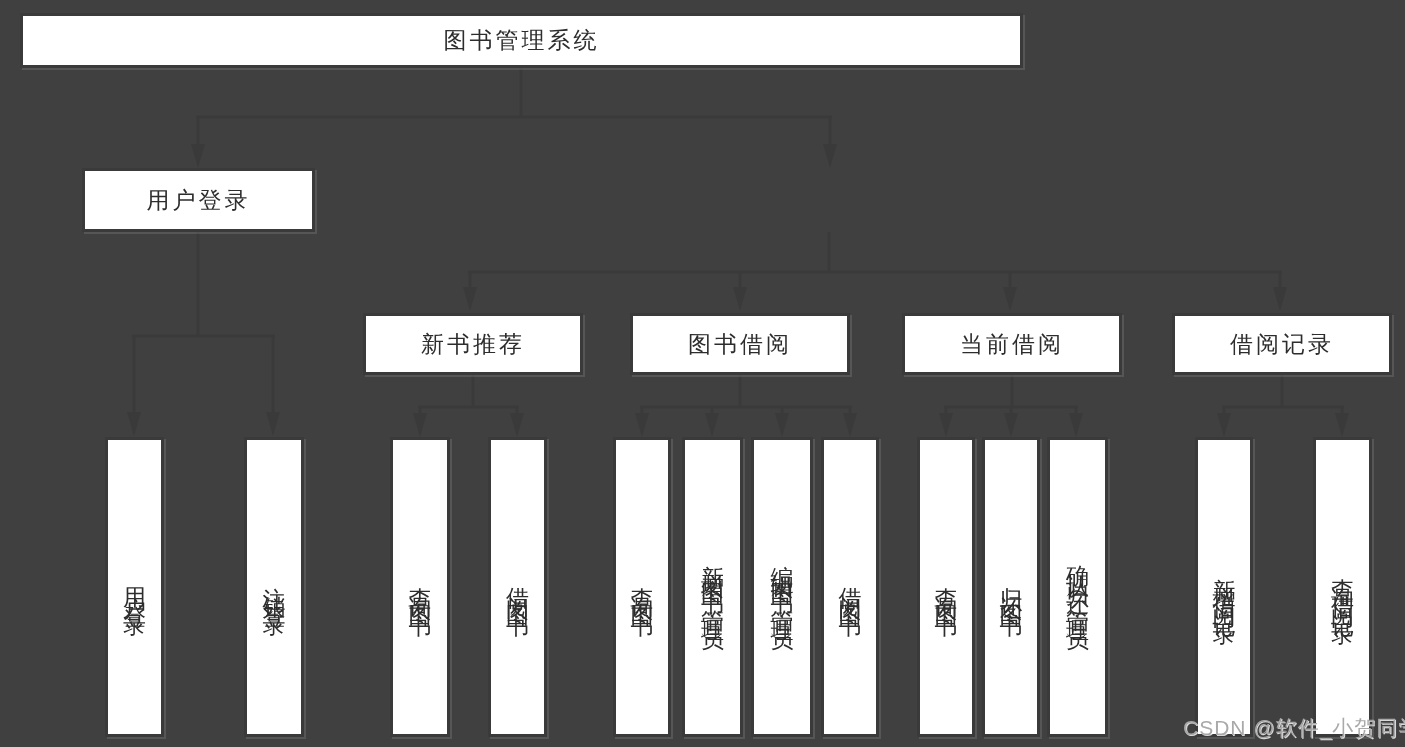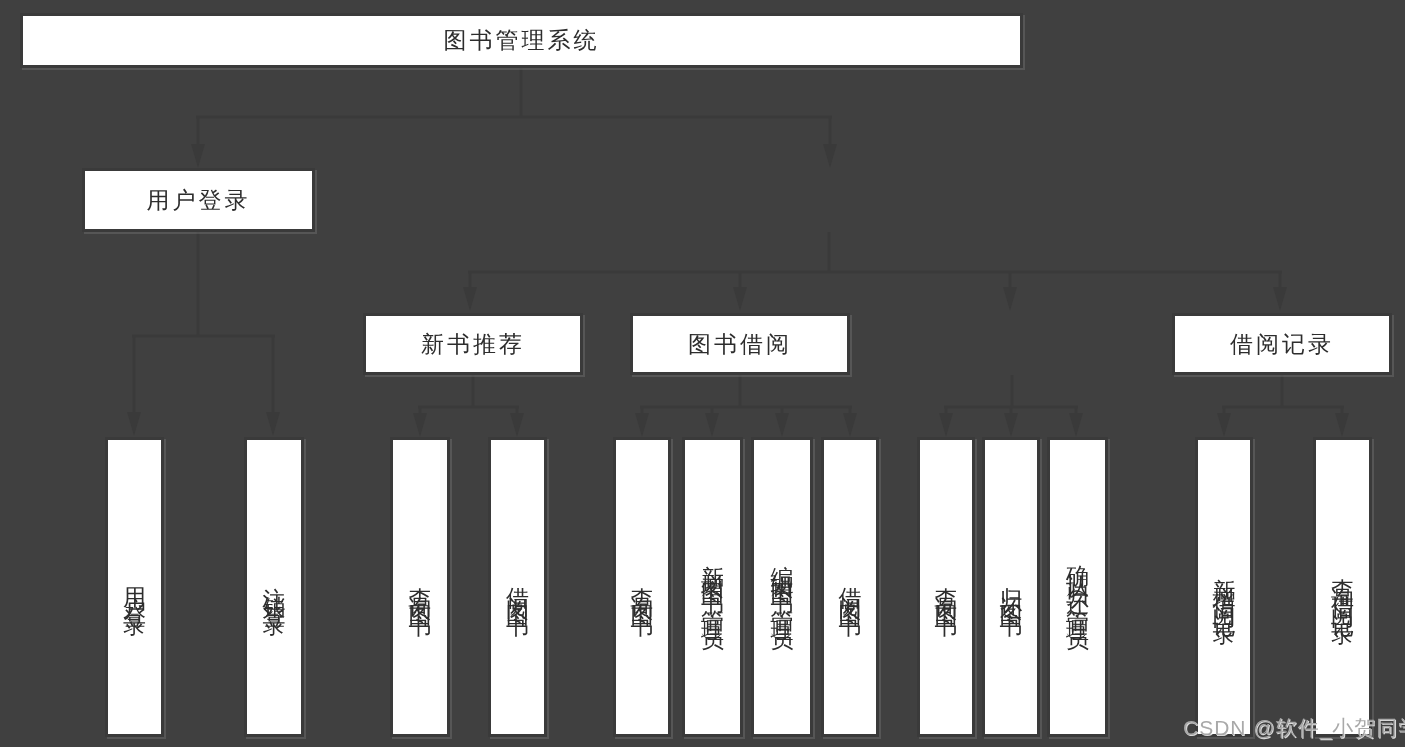--- a/index.html
+++ b/index.html
@@ -130,20 +130,23 @@
   <div class="node hbox" style="left:82px; top:168px; width:233px; height:64px;">
     <span class="lbl">用户登录</span>
   </div>
 
   <div class="node hbox" style="left:363px; top:313px; width:220px; height:62px;align-items:center;">
     <span class="lbl">新书推荐</span>
   </div>
   <div class="node hbox" style="left:630px; top:313px; width:220px; height:62px;">
     <span class="lbl">图书借阅</span>
   </div>
+  <div class="node hbox" style="left:902px; top:313px; width:220px; height:62px;">
+    <span class="lbl">当前借阅</span>
+  </div>
   <div class="node hbox" style="left:1172px; top:313px; width:220px; height:62px;">
     <span class="lbl">借阅记录</span>
   </div>
 
   <div class="node vbox" style="left:105px; top:437px; width:59px; height:300px;">
     <span class="lbl">用户登录</span>
   </div>
   <div class="node vbox" style="left:244px; top:437px; width:60px; height:300px;">
     <span class="lbl">注销登录</span>
   </div>

